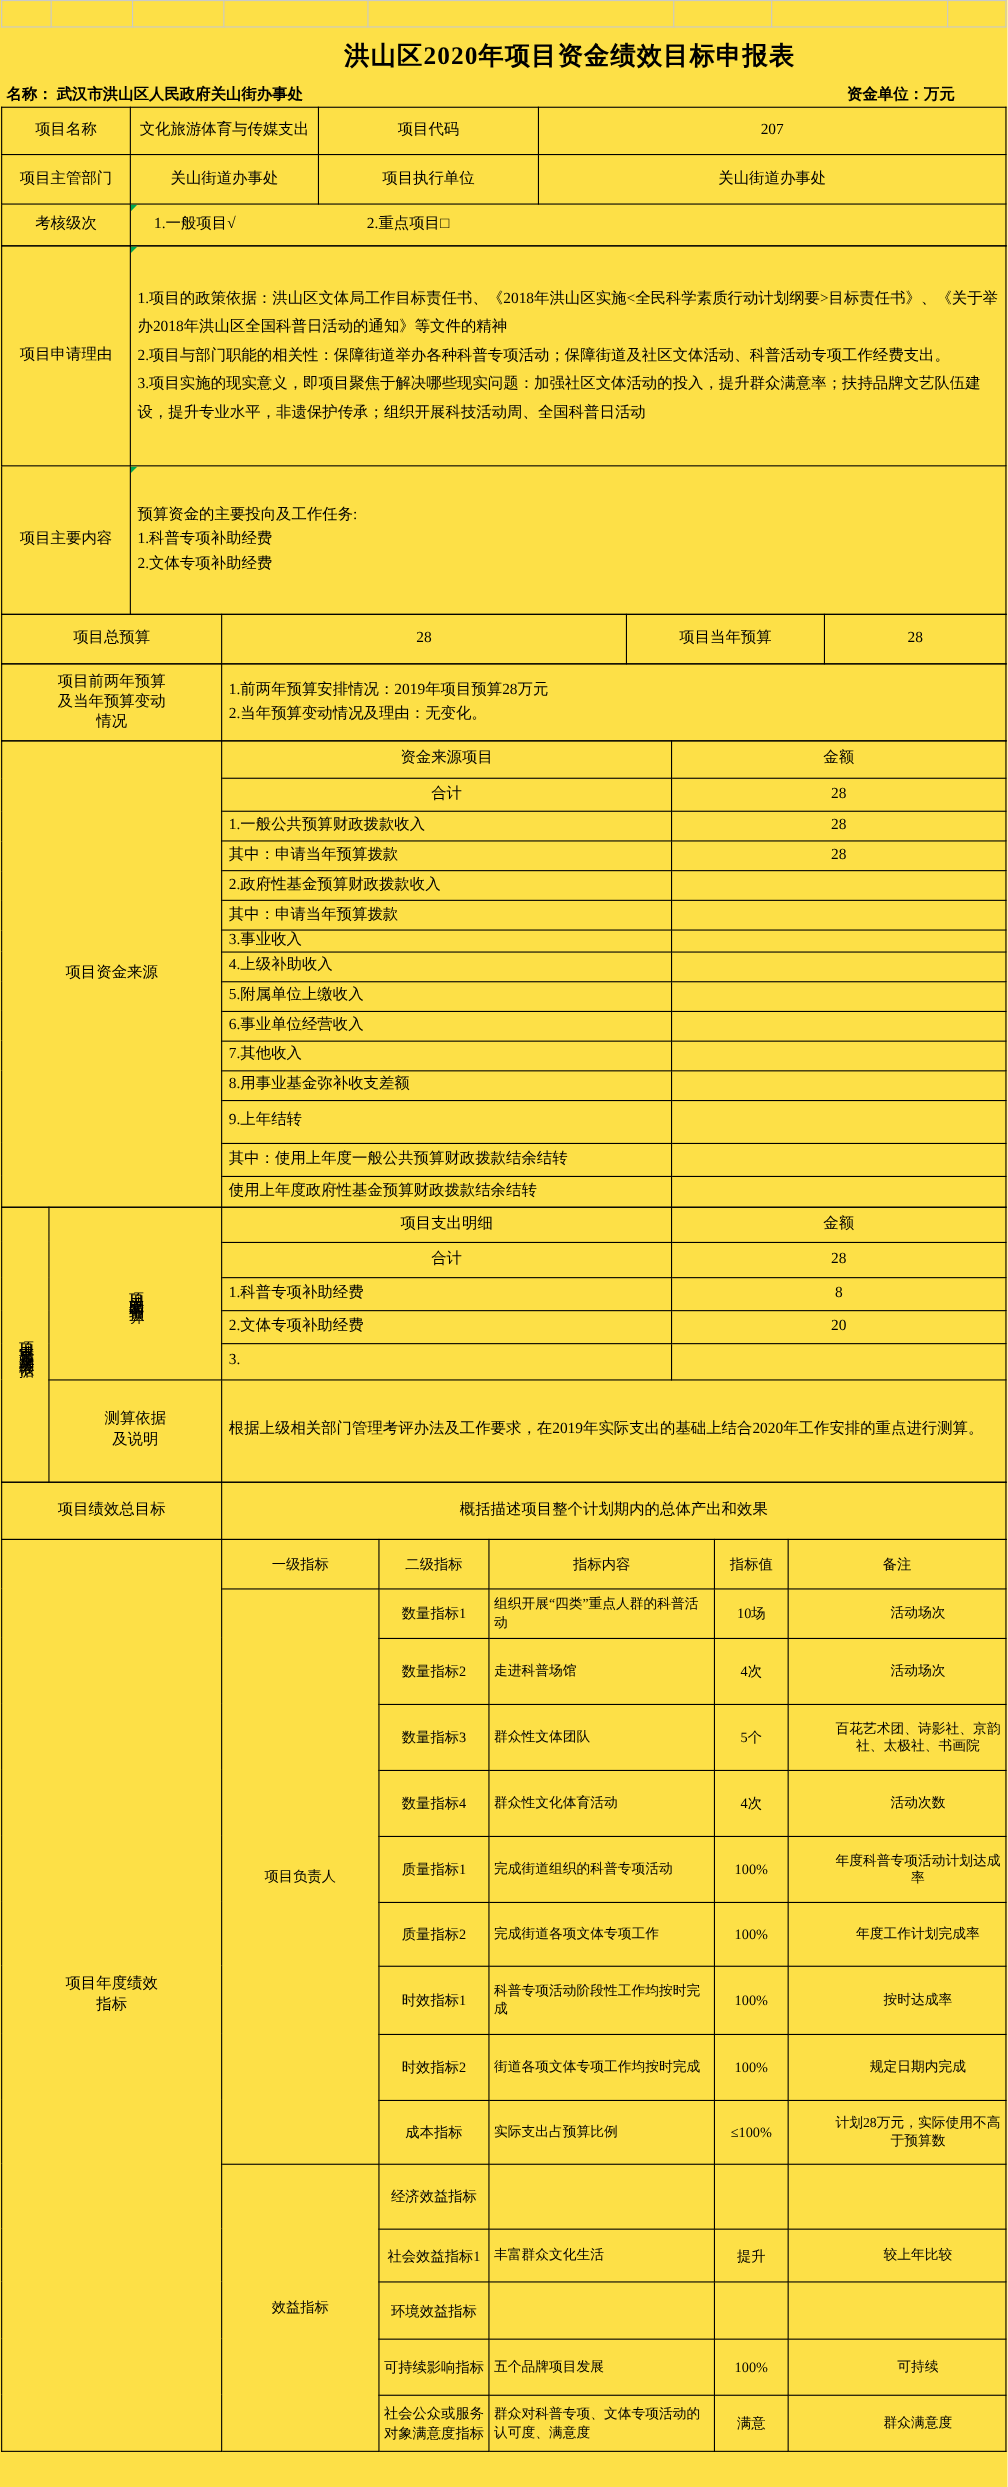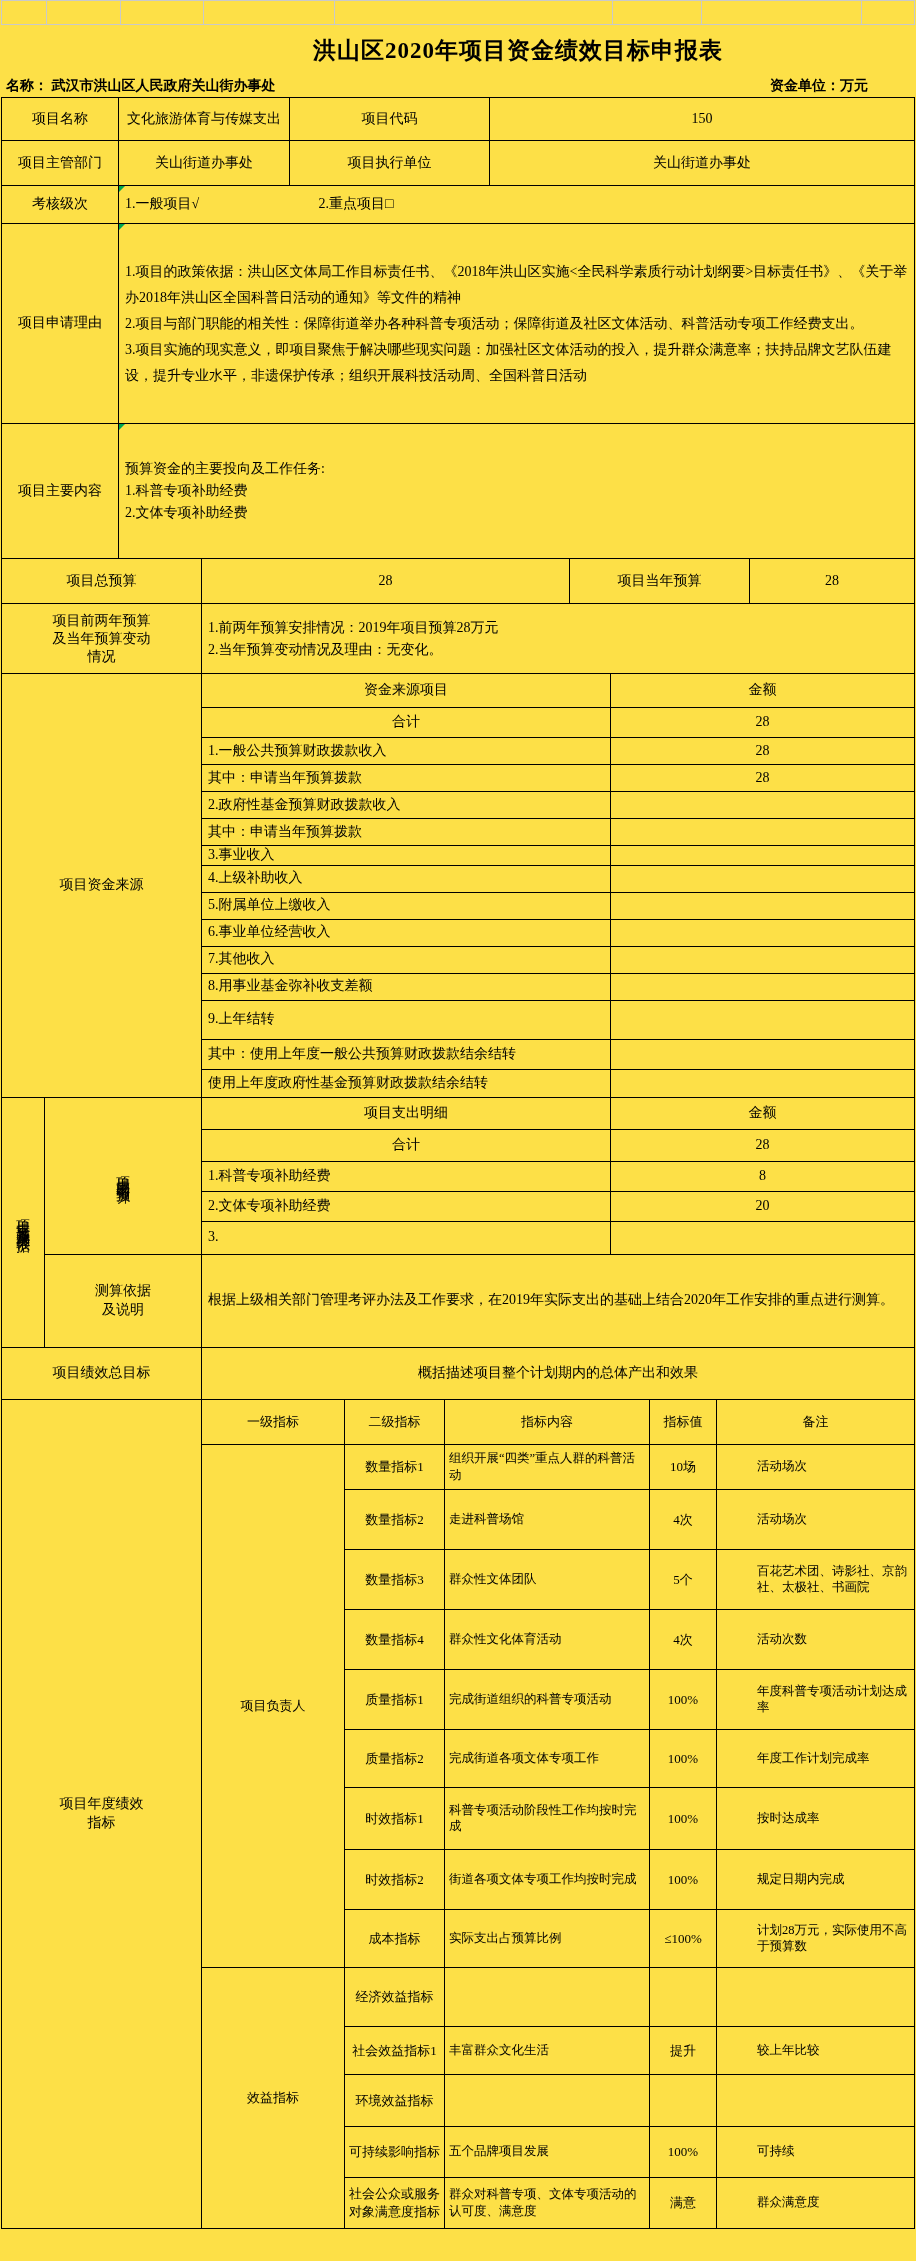--- a/index.html
+++ b/index.html
@@ -27,24 +27,24 @@
   .meta-row .spacer{flex:1;}
   
   .gt{position:relative;}
   .gt::before{content:"";position:absolute;top:0;left:0;width:0;height:0;
     border-top:6px solid #00a650;border-right:6px solid transparent;}
   
   .vtext{writing-mode:vertical-lr;text-orientation:upright;display:inline-block;letter-spacing:2px;line-height:1.1;}
   
   #annual td{font-size:13px;}
   #annual td.content{font-size:12.5px;text-align:left;padding-left:4px;border-radius:22px;}
-  #annual td.note{font-size:12.5px;text-align:left;padding-left:40px;}
+  #annual td.note{font-size:12.5px;text-align:center;padding-left:40px;}
   .indent1{padding-left:34px;}
   .indent2{padding-left:116px;}
-  .opt1{display:inline-block;width:190px;}
+  .opt1{display:inline-block;width:190px;margin-left:15px;}
 </style>
 </head>
 <body>
 
 <div id="sheet">
 
   <table id="topstrip">
     <colgroup>
         <col style="width:45px">
         <col style="width:74px">
@@ -84,21 +84,21 @@
         <col style="width:117px">
         <col style="width:171px">
         <col style="width:200px">
         <col>
       </colgroup>
     <tbody>
         <tr style="height:43px">
       <td class="c">项目名称</td>
       <td class="c">文化旅游体育与传媒支出</td>
       <td class="c">项目代码</td>
-      <td class="c">150</td>
+      <td class="c">207</td>
     </tr>
     <tr style="height:45px">
       <td class="c">项目主管部门</td>
       <td class="c">关山街道办事处</td>
       <td class="c">项目执行单位</td>
       <td class="c">关山街道办事处</td>
     </tr>
     <tr style="height:38px">
       <td class="c">考核级次</td>
       <td colspan="3" class="l gt">

